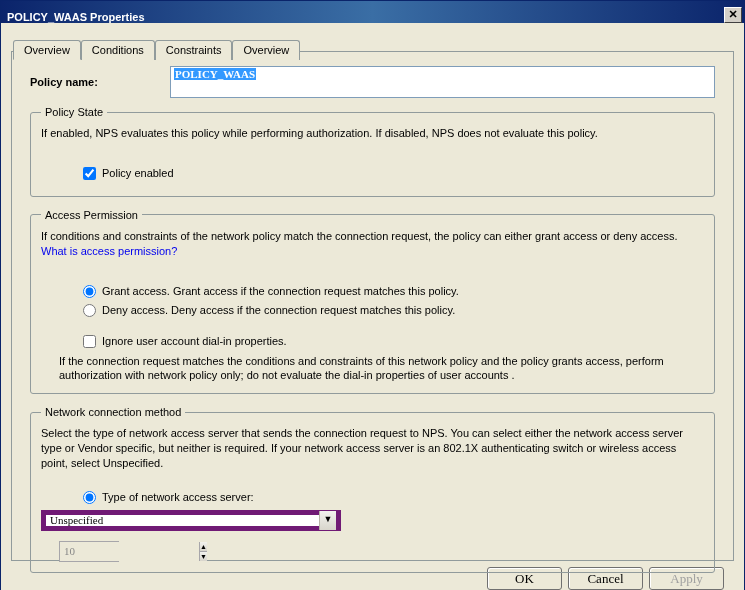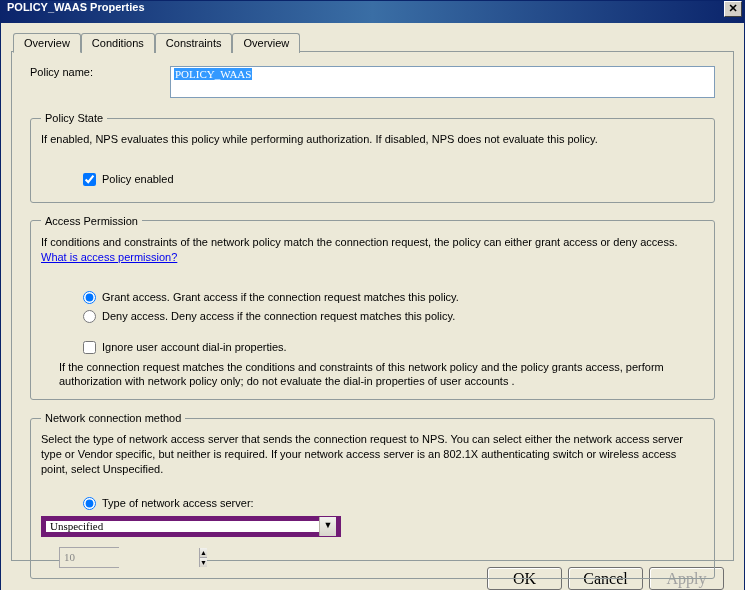--- a/index.html
+++ b/index.html
@@ -15,21 +15,21 @@
   width: 745px;
   height: 590px;
   background: #ECE9D8;
   border: 1px solid #0A246A;
 }
 .titlebar {
   height: 22px;
   background: linear-gradient(to right, #0B246B, #3A6EA5, #0B246B);
   color: #fff;
   display: flex;
-  align-items: flex-start;
+  align-items: flex-end;
   justify-content: space-between;
   padding: 0 2px 0 6px;
   font-size: 11px;
   font-weight: bold;
 }
 .close-btn {
   width: 18px;
   height: 16px;
   background: #D4D0C8;
   border: 1px solid #fff;
@@ -56,37 +56,39 @@
 .tab {
   padding: 3px 10px 3px 10px;
   background: #ECE9D8;
   border: 1px solid #919B9C;
   border-bottom: none;
   border-radius: 3px 3px 0 0;
   margin-right: 0px;
   font-size: 11px;
   cursor: pointer;
   position: relative;
-  top: 2px;
+  top: 9px;
 }
 .tab.active {
   background: #ECE9D8;
   border-bottom: 1px solid #ECE9D8;
   z-index: 3;
 }
 .tab-body {
   border: 1px solid #919B9C;
   background: #ECE9D8;
   padding: 14px 18px 10px 18px;
   height: 510px;
   position: relative;
 }
 .row {
   display: flex;
-  margin-bottom: 14px;
+  align-items: center;
+  margin-bottom: 8px;
+  font-weight: bold;
 }
 .label-policy-name {
   width: 140px;
 }
 .text-input {
   flex: 1;
   height: 32px;
   border: 1px solid #7F9DB9;
   background: #fff;
   padding: 1px 3px;
@@ -121,21 +123,20 @@
   display: flex;
   align-items: center;
   margin: 6px 0;
   padding-left: 42px;
 }
 .checkbox-row input, .radio-row input {
   margin-right: 6px;
 }
 .link {
   color: #0000EE;
-  text-decoration: underline;
   cursor: pointer;
 }
 .sub-desc {
   font-size: 11px;
   color: #000;
   margin-left: 18px;
   line-height: 1.35;
   margin-top: 2px;
 }
 .select {
@@ -199,21 +200,21 @@
   gap: 6px;
   padding: 6px 10px 0 0;
 }
 .btn {
   min-width: 75px;
   height: 23px;
   background: #ECE9D8;
   border: 1px solid #707070;
   border-radius: 3px;
   font-family: Tahoma;
-  font-size: 16px;
+  font-size: 13px;
   cursor: pointer;
   box-shadow: inset 1px 1px 0 #fff;
 }
 .btn.disabled {
   color: #A0A0A0;
   cursor: default;
 }
 .space12 { height: 12px; }
 .space6 { height: 6px; }
 </style>

